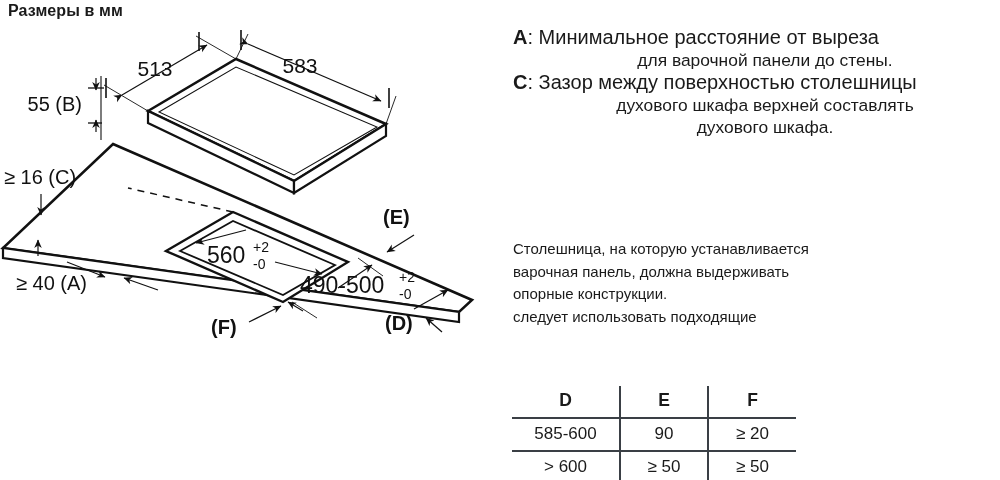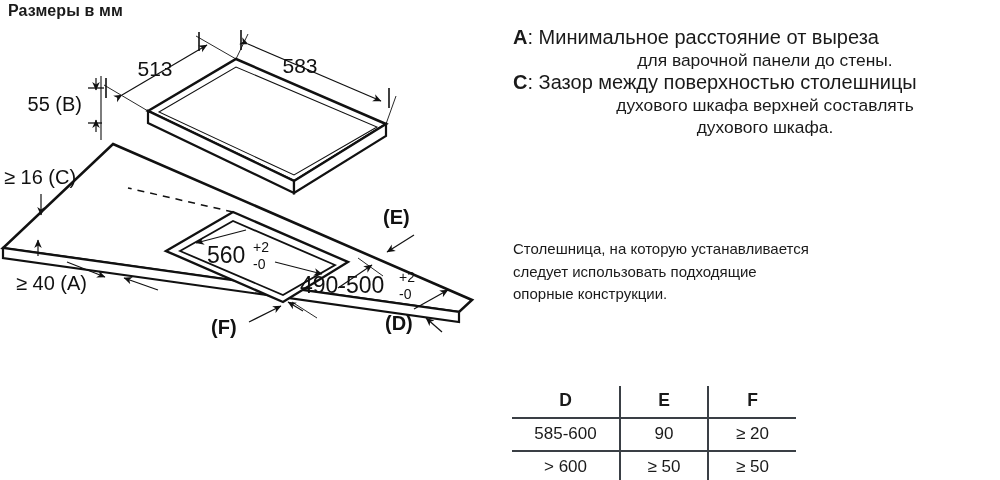--- a/index.html
+++ b/index.html
@@ -260,22 +260,23 @@
     <div>
       <span class="legend-row"><span class="legend-key">C</span><span>:</span>
         <span>Зазор между поверхностью столешницы</span></span>
       <span class="legend-cont">духового шкафа верхней составлять</span>
       <span class="legend-cont">духового шкафа.</span>
     </div>
   </div>
 
   <div class="note">
     <span class="note-line">Столешница, на которую устанавливается</span>
+    <span class="note-line">варочная панель, должна выдерживать</span>
+    <span class="note-line">опорные конструкции.</span>
     <span class="note-line">следует использовать подходящие</span>
-    <span class="note-line">опорные конструкции.</span>
   </div>
 
   <table id="spec-table">
     <colgroup>
       <col class="c-d">
         <col class="c-e">
         <col class="c-f">
     </colgroup>
     <thead>
       <tr>

